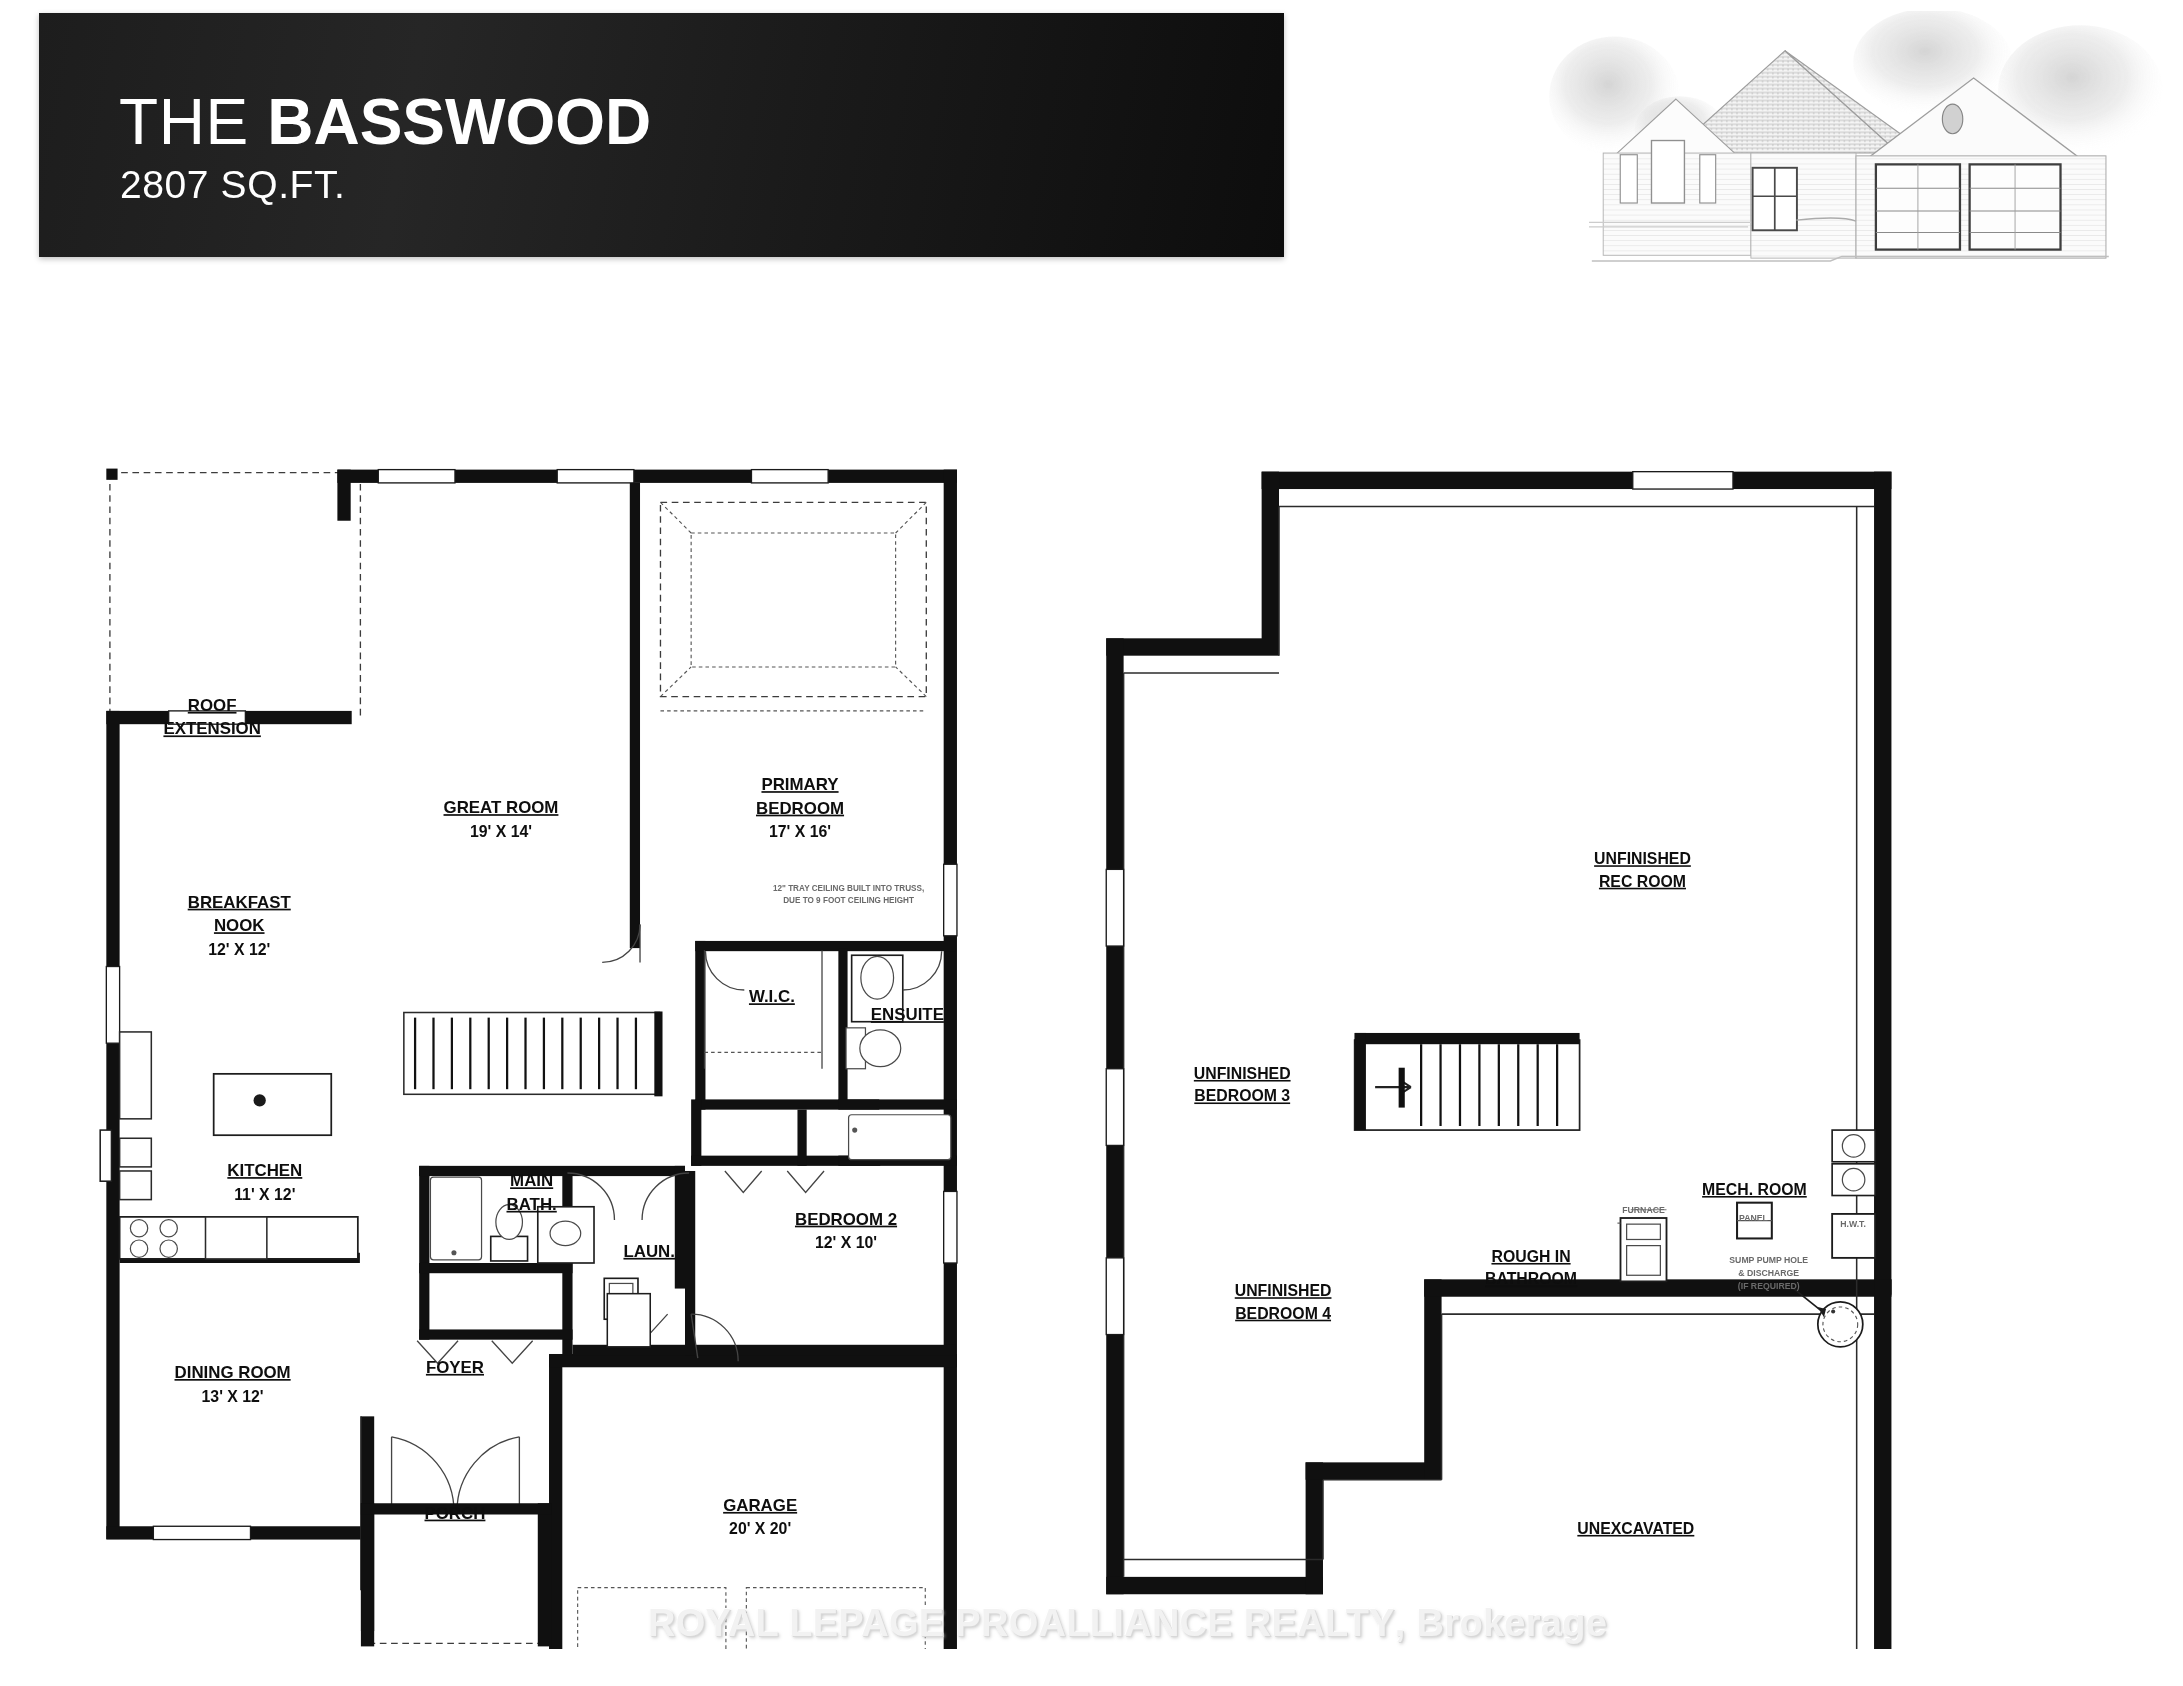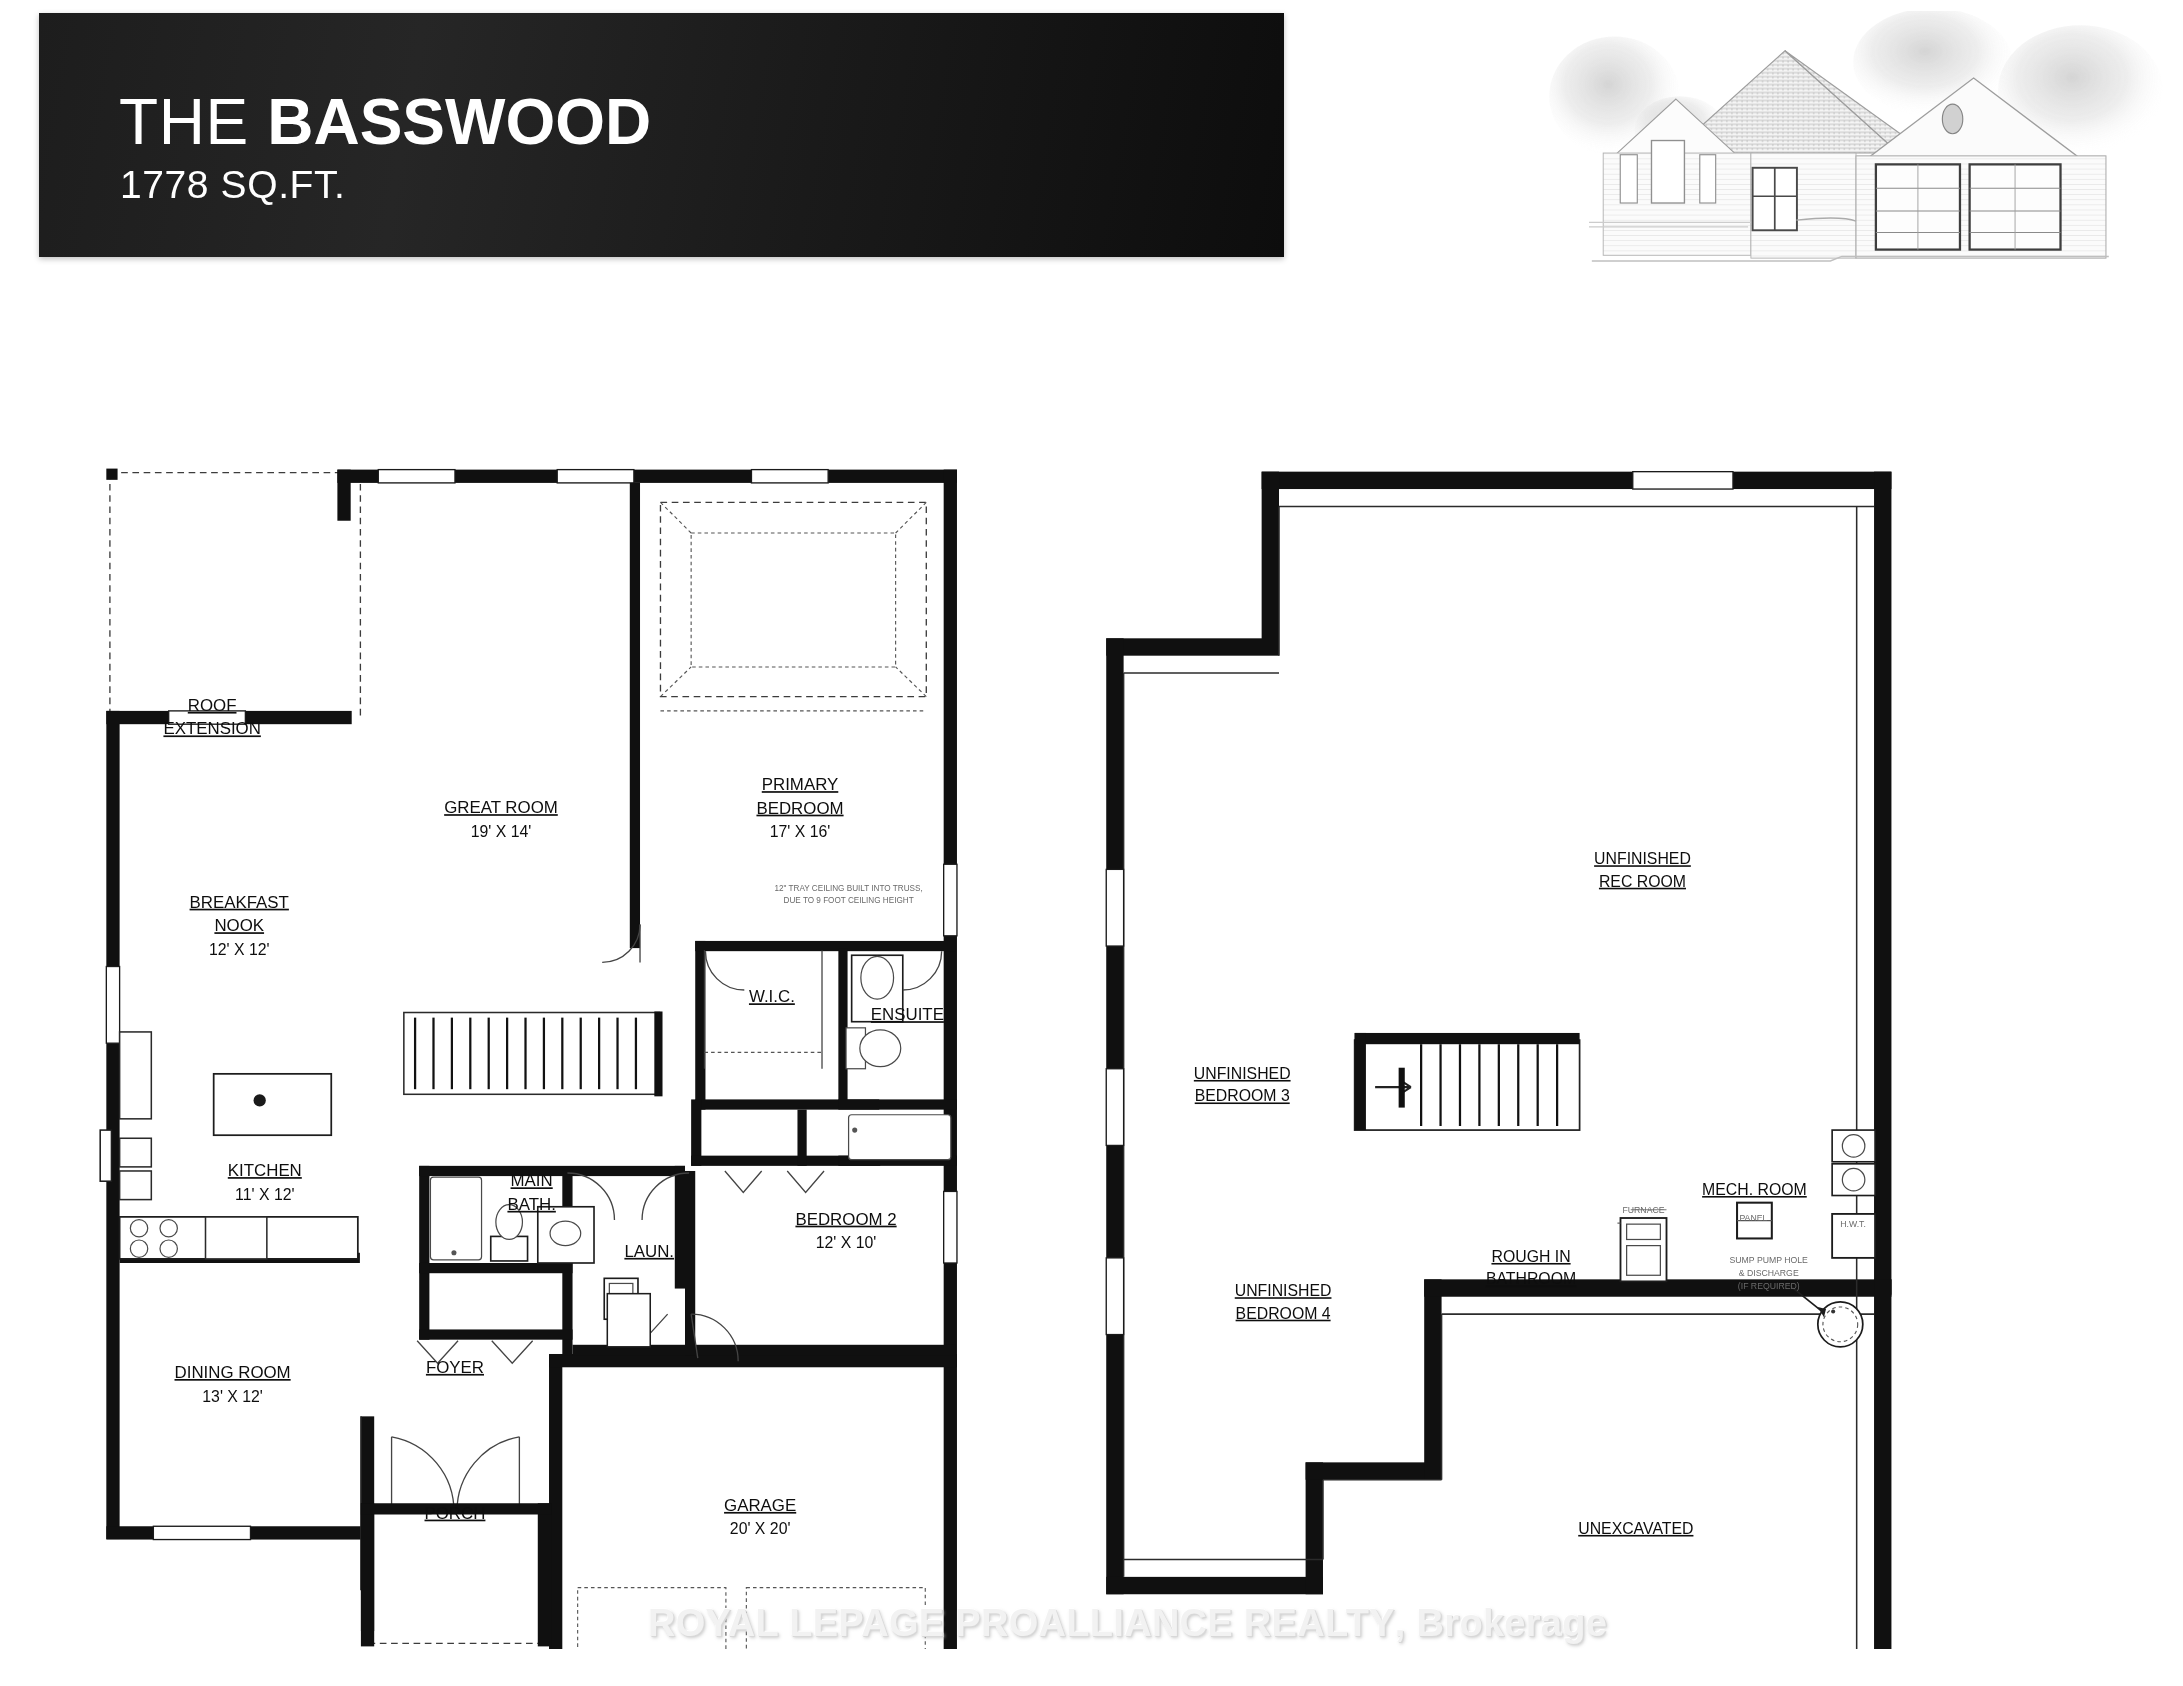--- a/index.html
+++ b/index.html
@@ -24,39 +24,39 @@
     font-size:39px;font-weight:400;letter-spacing:0.6px;line-height:1;
     white-space:nowrap;
   }
 
   
   #elevation{position:absolute;left:1535px;top:11.4px;width:642px;height:267px;
              opacity:.85;}
   #elevation svg{width:100%;height:100%;display:block;}
 
   
-  #plan{position:absolute;left:0;top:284px;width:1963px;height:1365px;}
+  #plan{position:absolute;left:0;top:284px;width:1963px;height:1365px;font-weight:bold;}
   #plan svg{width:100%;height:100%;display:block;}
 
   
   #watermark{
     position:absolute;left:648px;top:1592px;width:910px;height:63px;
     font-size:38px;font-weight:700;letter-spacing:0.3px;white-space:nowrap;
     color:#f2f2f2;
     text-shadow: 1.1px 1.1px 0 #d8d8d8, -0.6px -0.6px 0 #ffffff, 1.7px 1.7px 3.4px rgba(190,190,190,.8);
     line-height:63px;
   }
   #watermark .brk{font-weight:600;}
 </style>
 </head>
 <body>
 
 <div id="title-banner">
   <div class="t1"><span>THE </span><b>BASSWOOD</b></div>
-  <div class="t2">1778 SQ.FT.</div>
+  <div class="t2">2807 SQ.FT.</div>
 </div>
 
 <div id="elevation">
 <svg viewBox="0 0 1130 470" xmlns="http://www.w3.org/2000/svg">
   <defs>
     <pattern id="shingle" width="9" height="7" patternUnits="userSpaceOnUse">
       <rect width="9" height="7" fill="#f4f4f4"></rect>
       <path d="M0 3.5 H9 M4.5 3.5 V7" stroke="#9a9a9a" stroke-width="1.1"></path>
     </pattern>
     <pattern id="siding" width="10" height="9" patternUnits="userSpaceOnUse">

